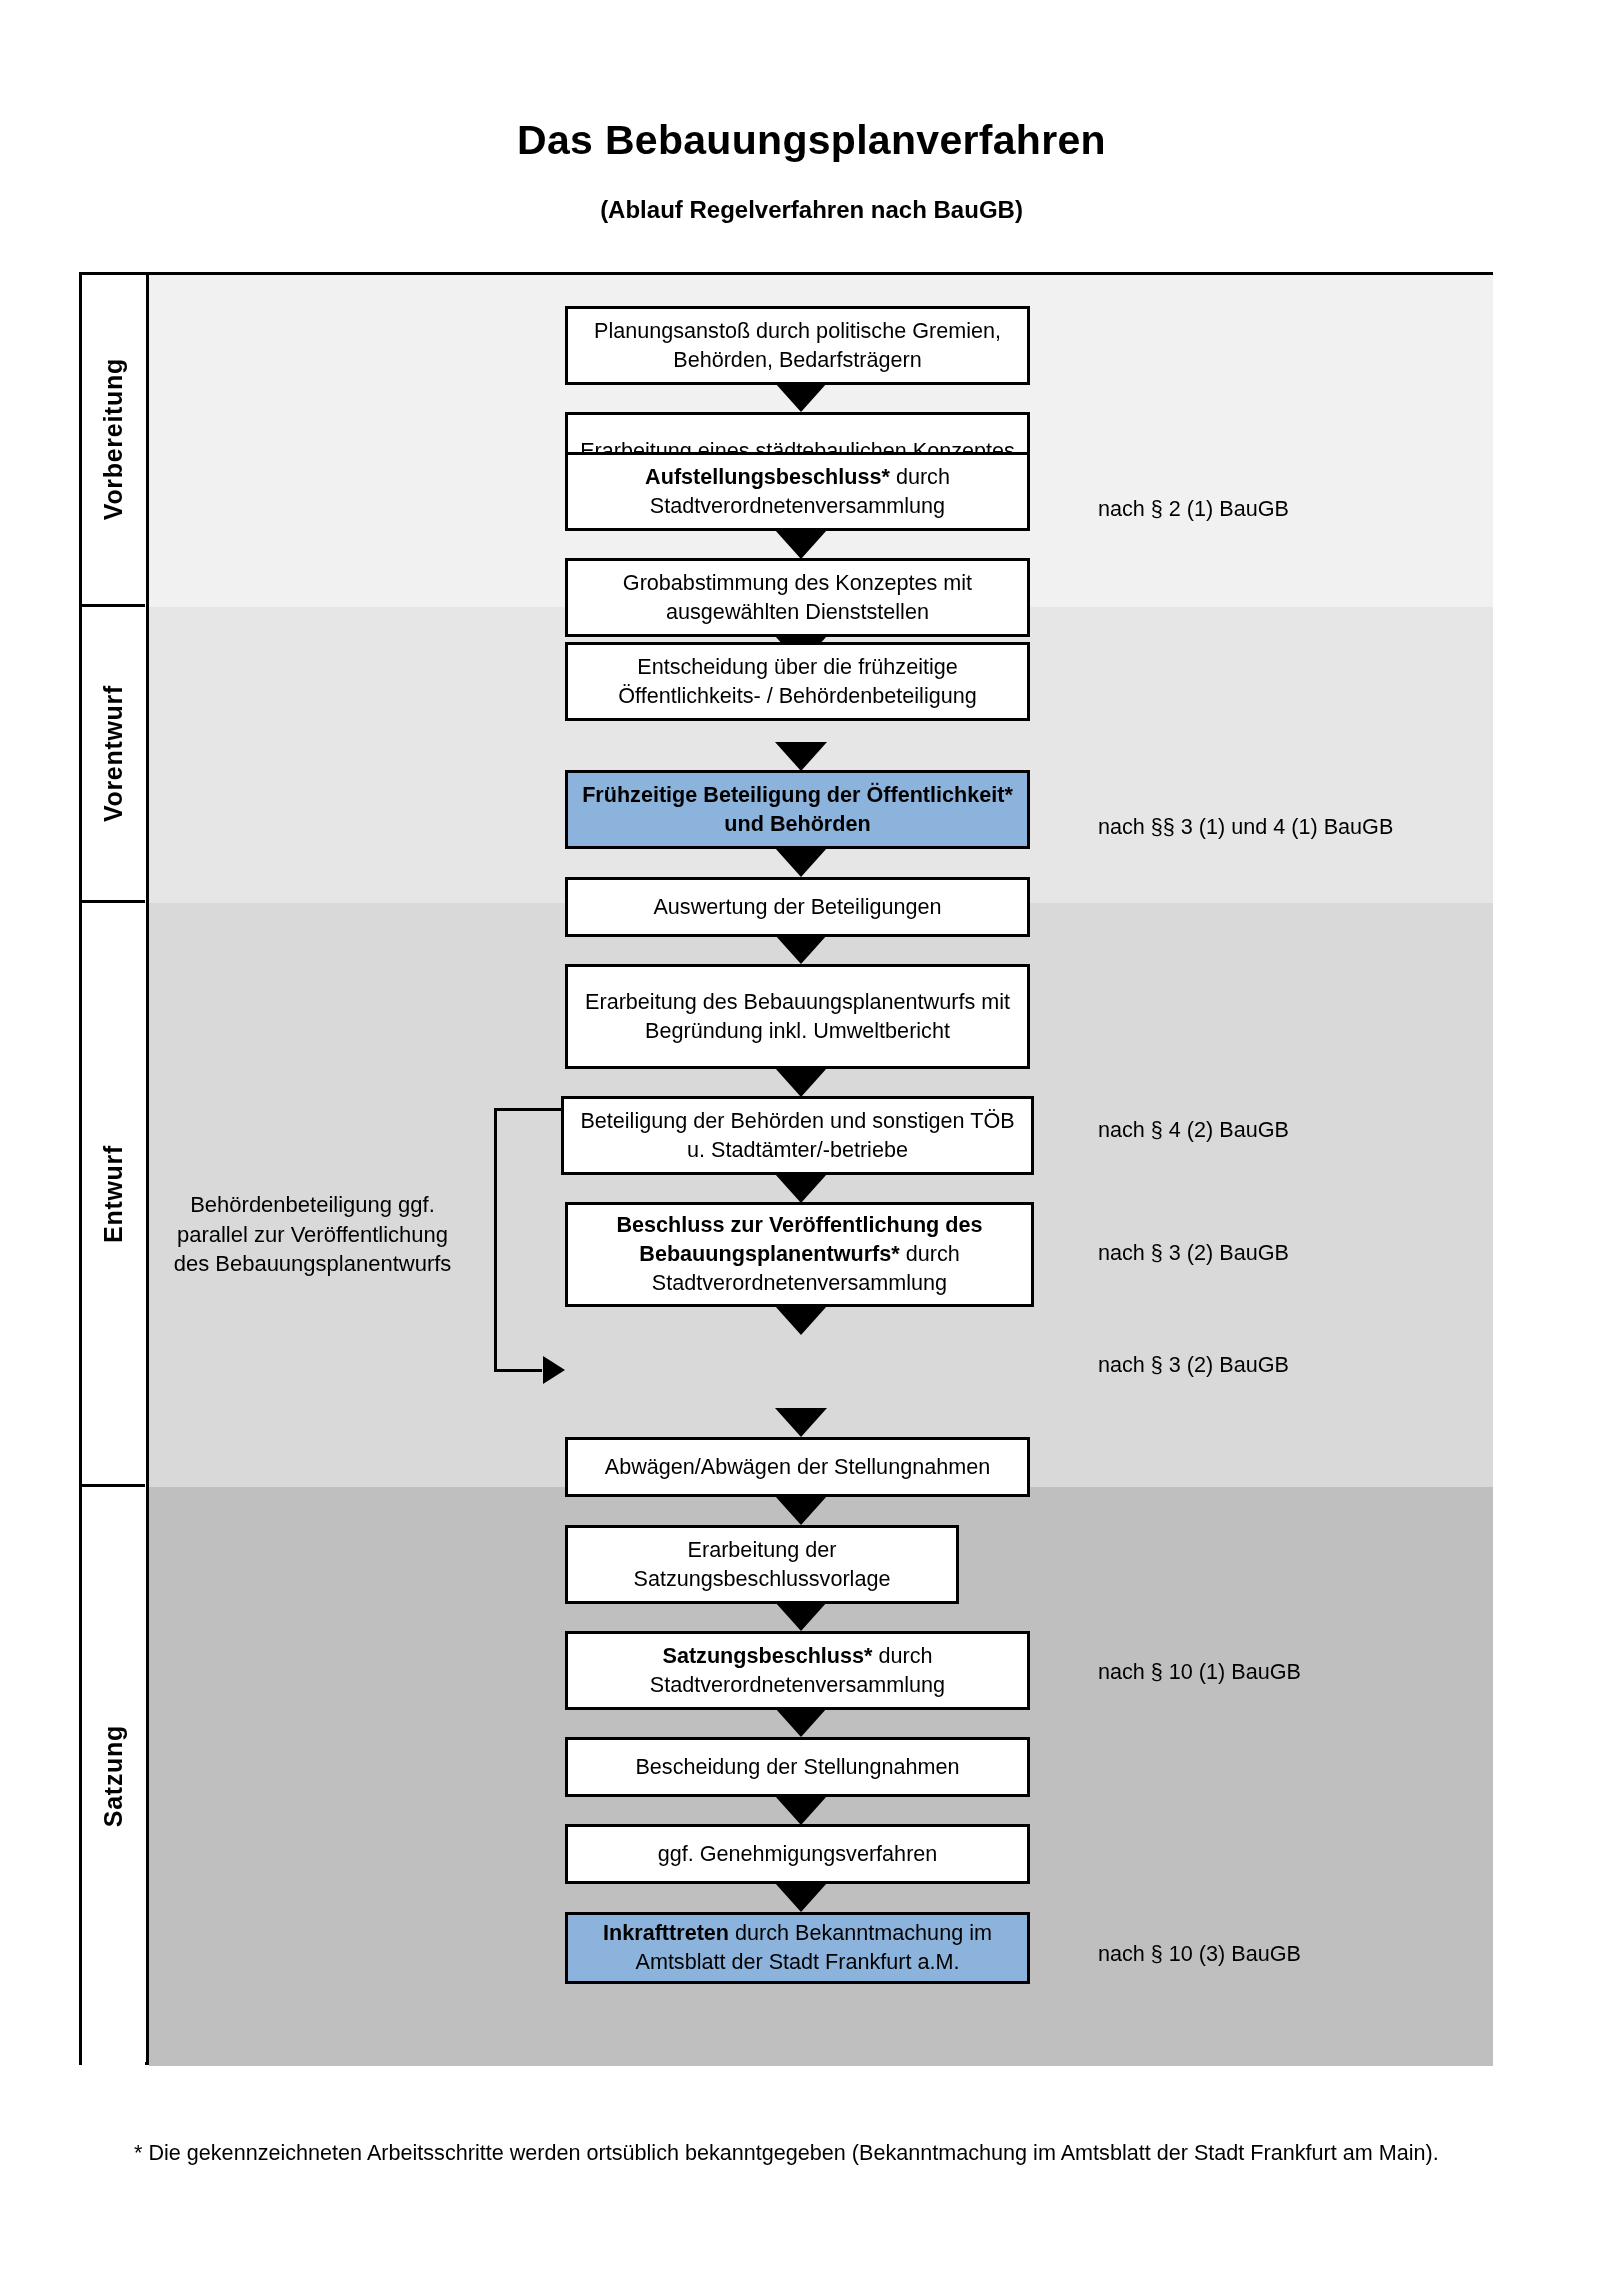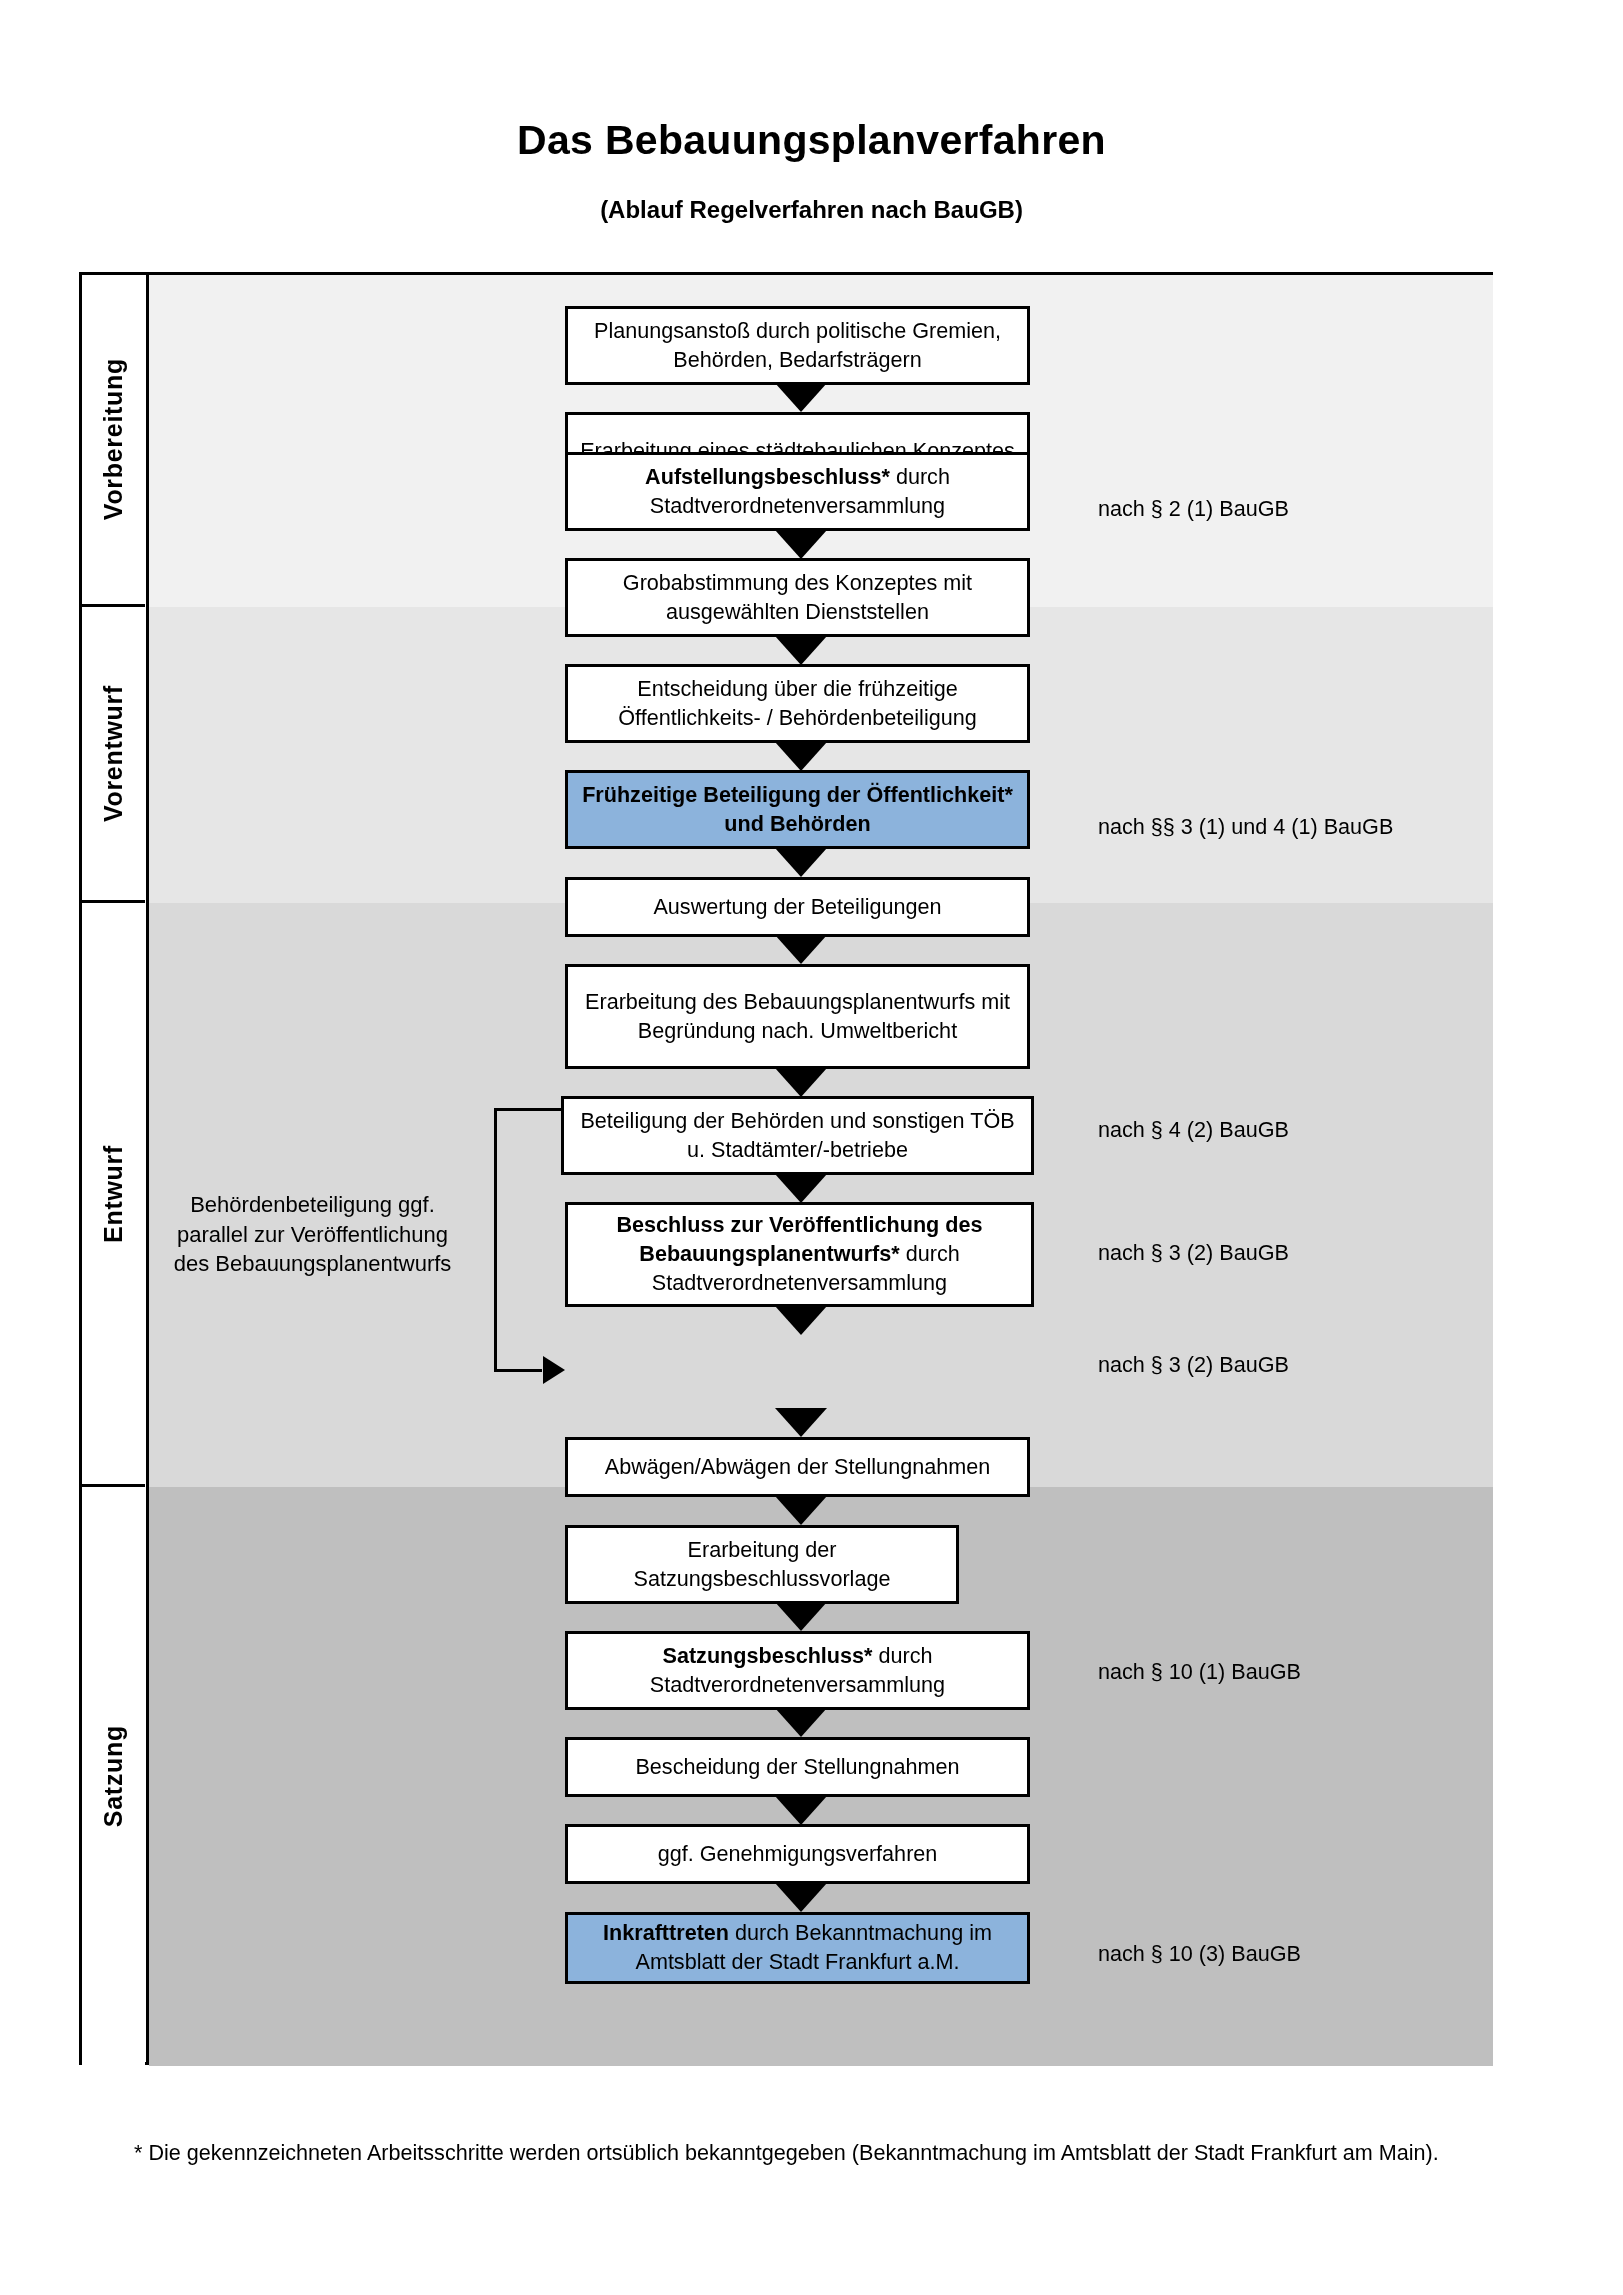--- a/index.html
+++ b/index.html
@@ -221,41 +221,41 @@
 
   <div class="annot" style="left:1016px;top:221px;">
     <span>nach § 2 (1) BauGB</span>
   </div>
 
   <div class="flowbox" style="left:483px;top:283px;width:465px;height:79px;">
     <span class="t"><span></span><span>Grobabstimmung des Konzeptes mit ausgewählten Dienststellen</span></span>
   </div>
   <div class="arrow" style="left:693px;top:361px;"></div>
 
-  <div class="flowbox" style="left:483px;top:389px;width:465px;height:79px;">
+  <div class="flowbox" style="left:483px;top:367px;width:465px;height:79px;">
     <span class="t"><span></span><span>Entscheidung über die frühzeitige Öffentlichkeits- / Behördenbeteiligung</span></span>
   </div>
   <div class="arrow" style="left:693px;top:467px;"></div>
 
   <div class="flowbox blue" style="left: 483px; top: 495px; width: 465px; height: 79px; background: rgb(140, 179, 220);">
     <span class="t"><b>Frühzeitige Beteiligung der Öffentlichkeit* und Behörden</b><span></span></span>
   </div>
   <div class="arrow" style="left:693px;top:573px;"></div>
 
   <div class="annot" style="left:1016px;top:539px;">
     <span>nach §§ 3 (1) und 4 (1) BauGB</span>
   </div>
 
   <div class="flowbox" style="left:483px;top:602px;width:465px;height:60px;">
     <span class="t"><span></span><span>Auswertung der Beteiligungen</span></span>
   </div>
   <div class="arrow" style="left:693px;top:660px;"></div>
 
   <div class="flowbox" style="left:483px;top:689px;width:465px;height:105px;">
-    <span class="t"><span></span><span>Erarbeitung des Bebauungsplanentwurfs mit Begründung nach. Umweltbericht</span></span>
+    <span class="t"><span></span><span>Erarbeitung des Bebauungsplanentwurfs mit Begründung inkl. Umweltbericht</span></span>
   </div>
   <div class="arrow" style="left:693px;top:793px;"></div>
 
   <div class="flowbox" style="left:479px;top:821px;width:473px;height:79px;">
     <span class="t"><span></span><span>Beteiligung der Behörden und sonstigen TÖB u. Stadtämter/-betriebe</span></span>
   </div>
   <div class="arrow" style="left:693px;top:899px;"></div>
 
   <div class="flowbox" style="left:483px;top:927px;width:469px;height:105px;">
     <span class="t"><b>Beschluss zur Veröffentlichung des Bebauungsplanentwurfs*</b><span> durch Stadtverordnetenversammlung</span></span>

